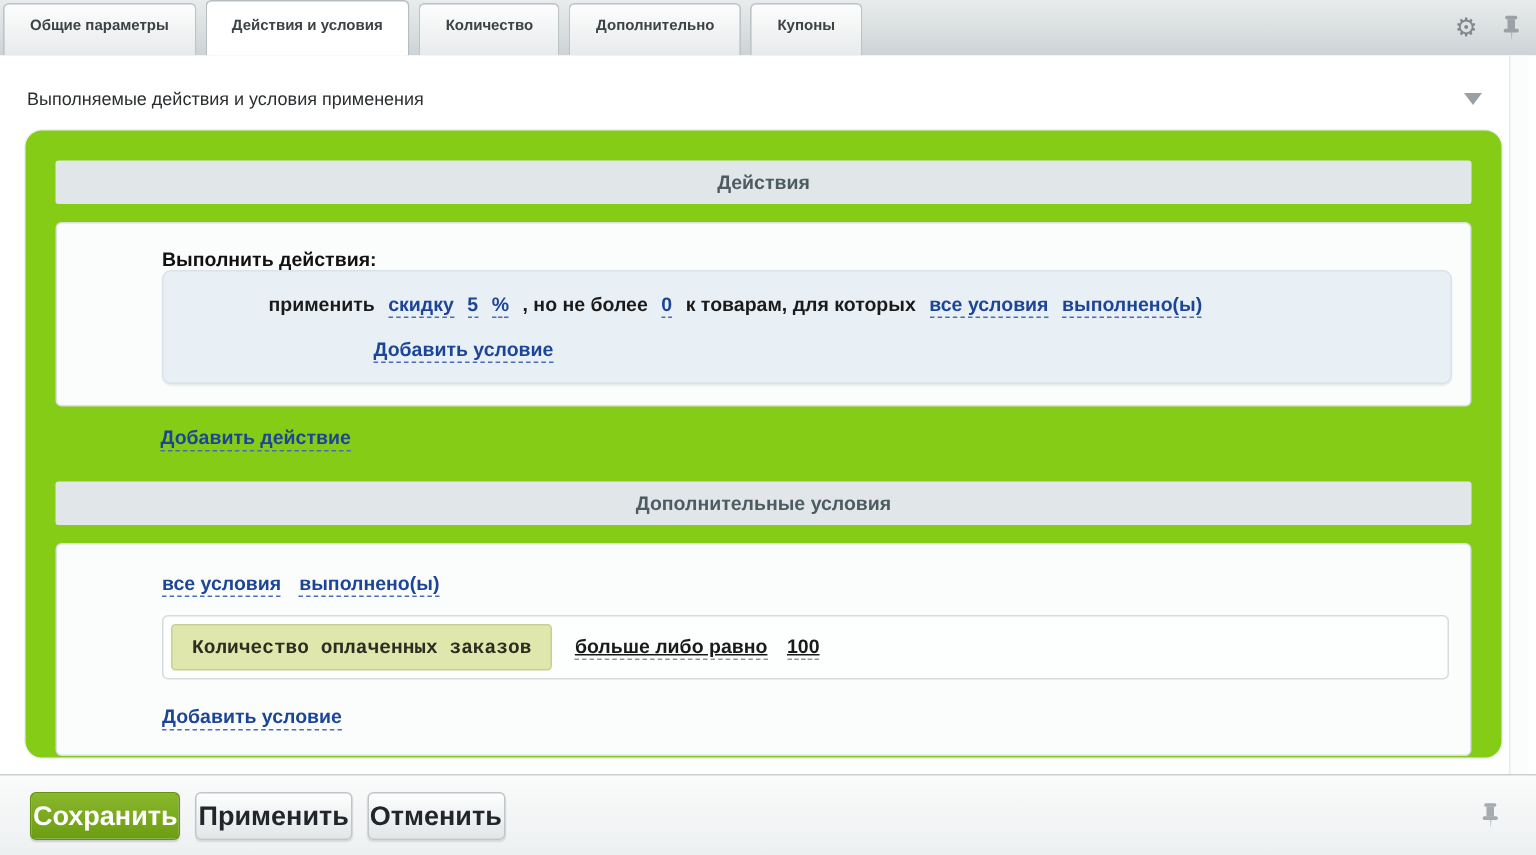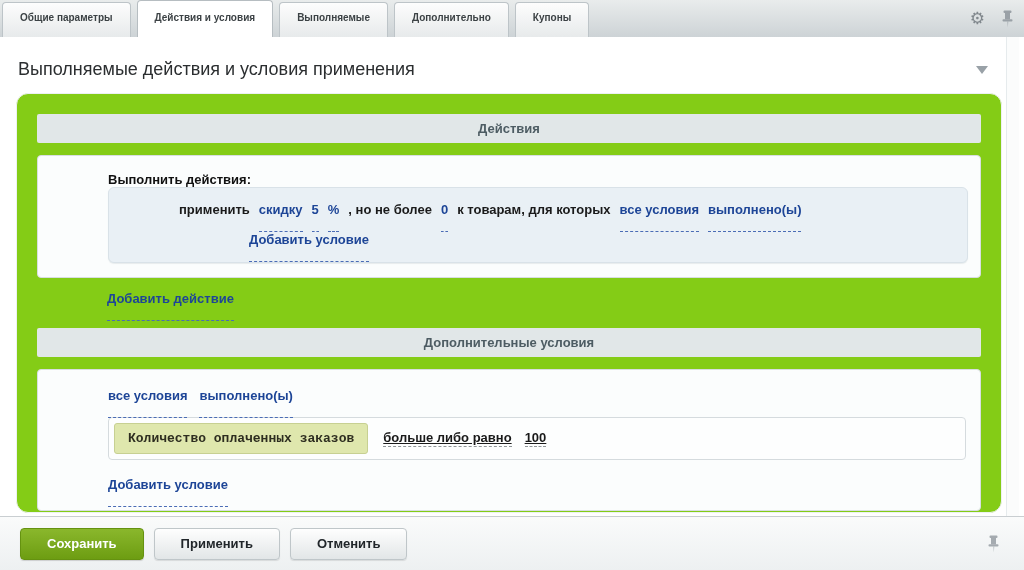--- a/index.html
+++ b/index.html
@@ -78,21 +78,21 @@
     border-left: 1px solid #e6ebed;
     background: #fbfcfc;
   }
   .title-row {
     padding: 22px 2px 0 2px;
     display: flex;
     justify-content: space-between;
     align-items: center;
     margin-bottom: 13px;
   }
-  .page-title { font-size: 18px; color: #2b2e30; font-weight: normal; }
+  .page-title { font-size: 12px; color: #2b2e30; font-weight: normal; }
   .collapse-arrow {
     width: 0; height: 0;
     border-left: 6px solid transparent;
     border-right: 6px solid transparent;
     border-top: 8px solid #99a1a7;
     margin-right: 12px;
     cursor: pointer;
   }
 
   .panel {
@@ -130,21 +130,21 @@
     box-shadow: 0 1px 1px rgba(120,140,150,.15);
   }
   .rule-line { line-height: 22px; }
   .rule-line > span { margin-right: 9px; }
   .txt-b { font-weight: bold; color: #1a1a1a; }
   a.dlink, .dlink {
     color: #1d4597;
     font-weight: bold;
     text-decoration: none;
     border-bottom: 1px dashed #4a6cb5;
-    padding-bottom: 14px;
+    padding-bottom: 1px;
     cursor: pointer;
     white-space: nowrap;
   }
   .glink {
     color: #1a1a1a;
     font-weight: bold;
     border-bottom: 1px dashed #8f9598;
     padding-bottom: 1px;
     cursor: pointer;
     white-space: nowrap;
@@ -184,24 +184,24 @@
     height: 54px;
     background: linear-gradient(180deg, #fafbfb 0%, #edf0f1 100%);
     border-top: 1px solid #c9ced1;
     display: flex;
     align-items: center;
     padding: 0 20px;
     position: relative;
   }
   .btn {
     font-family: "Liberation Sans", sans-serif;
-    font-size: 13px;
+    font-size: 18px;
     font-weight: bold;
     border-radius: 4px;
-    padding: 8px 26px;
+    padding: 8px 1px;
     margin-right: 10px;
     cursor: pointer;
     line-height: 14px;
   }
   .btn-green {
     background: linear-gradient(180deg, #8ab72c 0%, #6d9d12 100%);
     border: 1px solid #659210;
     color: #fff;
     box-shadow: 0 1px 1px rgba(0,0,0,.15);
   }
@@ -212,21 +212,21 @@
     box-shadow: 0 1px 1px rgba(0,0,0,.10);
   }
   .footer .pin { position: absolute; right: 24px; top: 18px; cursor: pointer; }
 </style>
 </head>
 <body>
 
 <div class="tabbar">
   <div class="tab">Общие параметры</div>
   <div class="tab active">Действия и условия</div>
-  <div class="tab">Выполняемые</div>
+  <div class="tab">Количество</div>
   <div class="tab">Дополнительно</div>
   <div class="tab">Купоны</div>
   <div class="tabbar-icons">
     <span class="gear">⚙</span>
     <span class="pin">
       <svg width="13" height="18" viewBox="0 0 13 18">
         <rect x="2.5" y="0.5" width="8" height="2.4" rx="1" fill="#9aa1a7"></rect>
         <rect x="4" y="2.8" width="5" height="6.6" fill="#9aa1a7"></rect>
         <rect x="1.5" y="9.2" width="10" height="2.4" rx="1" fill="#9aa1a7"></rect>
         <path d="M6.5 11.6 L7.2 11.6 L6.85 17.5 Z" fill="#9aa1a7"></path>

